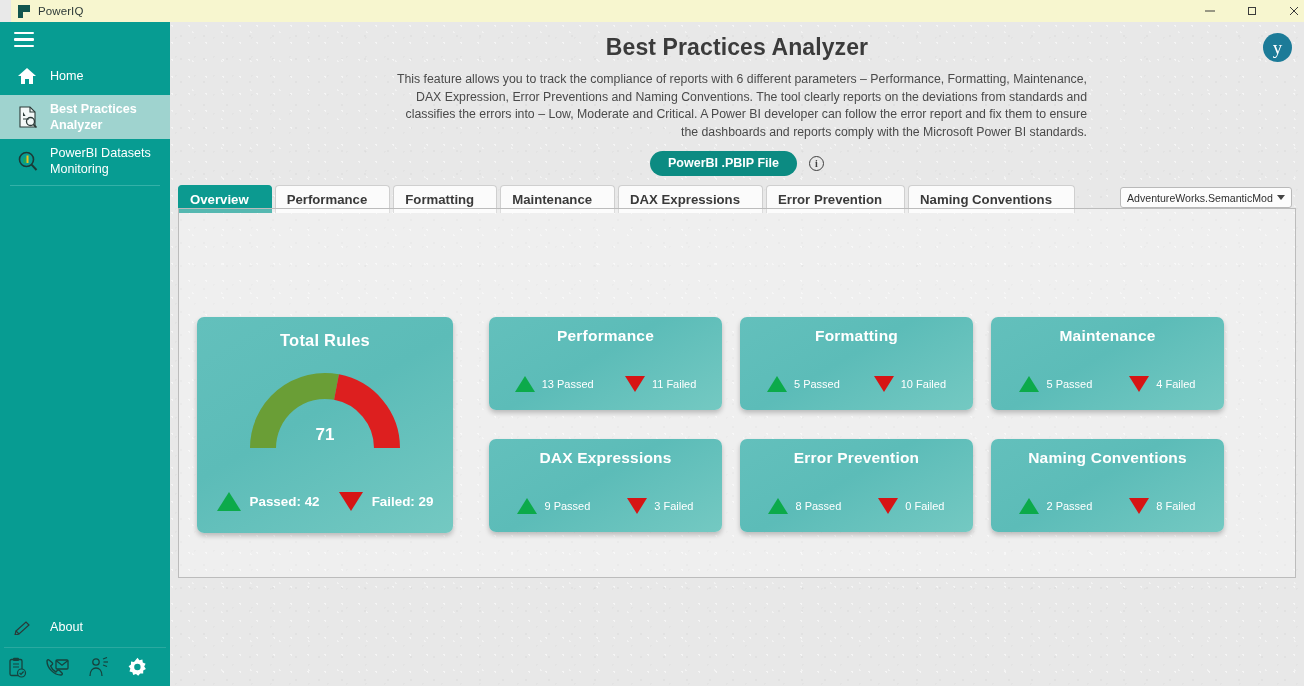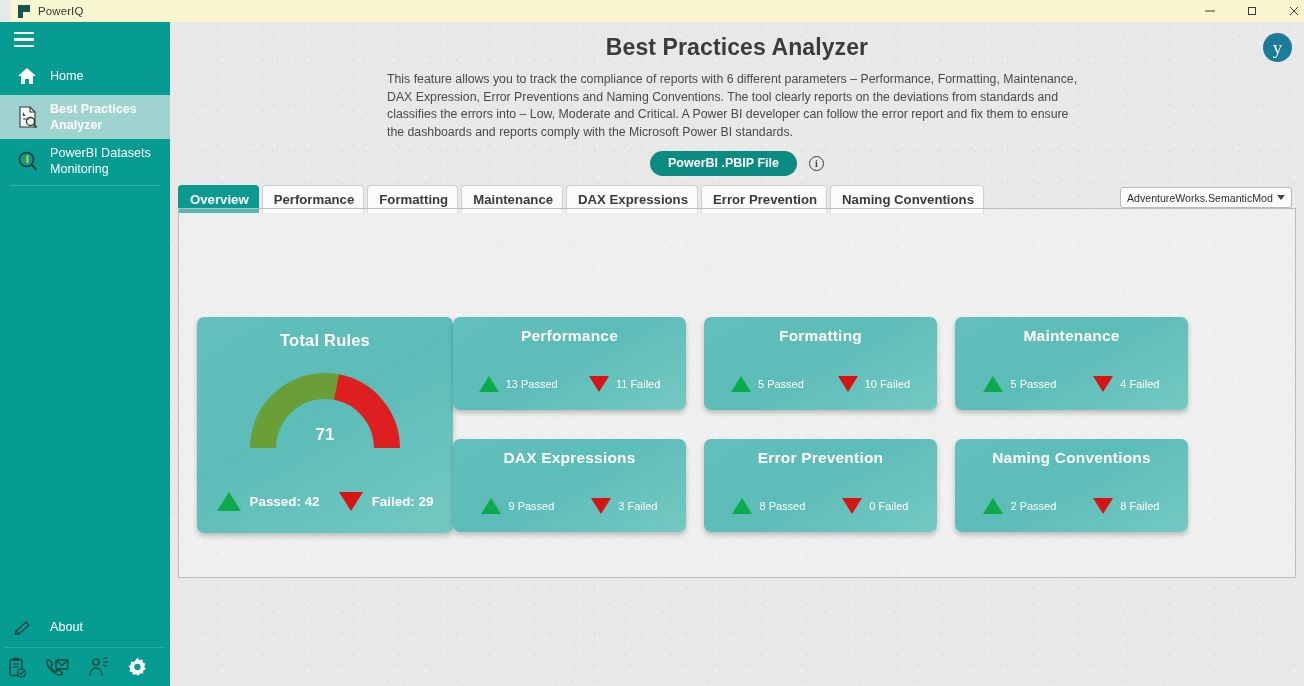--- a/index.html
+++ b/index.html
@@ -184,21 +184,21 @@
     text-align: center;
     font-size: 23px;
     font-weight: bold;
     color: #3b3b3b;
     margin-top: 12px;
     letter-spacing: .1px;
   }
   .page-desc {
     width: 700px;
     margin: 10px auto 0 auto;
-    text-align: left;
+    text-align: right;
     font-size: 12.3px;
     line-height: 17.5px;
     color: #4a4a4a;
   }
 
   .upload-row {
     display: flex;
     align-items: center;
     justify-content: center;
     gap: 12px;
@@ -235,21 +235,21 @@
     top: 163px; left: 8px;
     width: 1118px;
     display: flex;
     align-items: flex-end;
   }
   .tab {
     background: #fbfbfb;
     border: 1px solid #cfcfcf;
     border-bottom: none;
     border-radius: 4px 4px 0 0;
-    padding: 6px 9px 6px 11px;
+    padding: 6px 22px 6px 11px;
     font-size: 13.2px;
     font-weight: bold;
     color: #3a3a3a;
     margin-right: 3px;
     cursor: pointer;
     white-space: nowrap;
   }
   .tab.active {
     background: #0c9a90;
     color: #fff;
@@ -398,20 +398,21 @@
     height: 93px;
     flex: none;
   }
   .right-stack {
     display: flex;
     flex-direction: column;
     gap: 29px;
   }
   .cards-layout {
     display: flex;
+    gap: 36px;
     align-items: flex-start;
   }
 </style>
 </head>
 <body>
 
 <div class="titlebar">
   <div class="logo-mark"></div>
   <div class="app-title">PowerIQ</div>
   <div class="win-controls">

